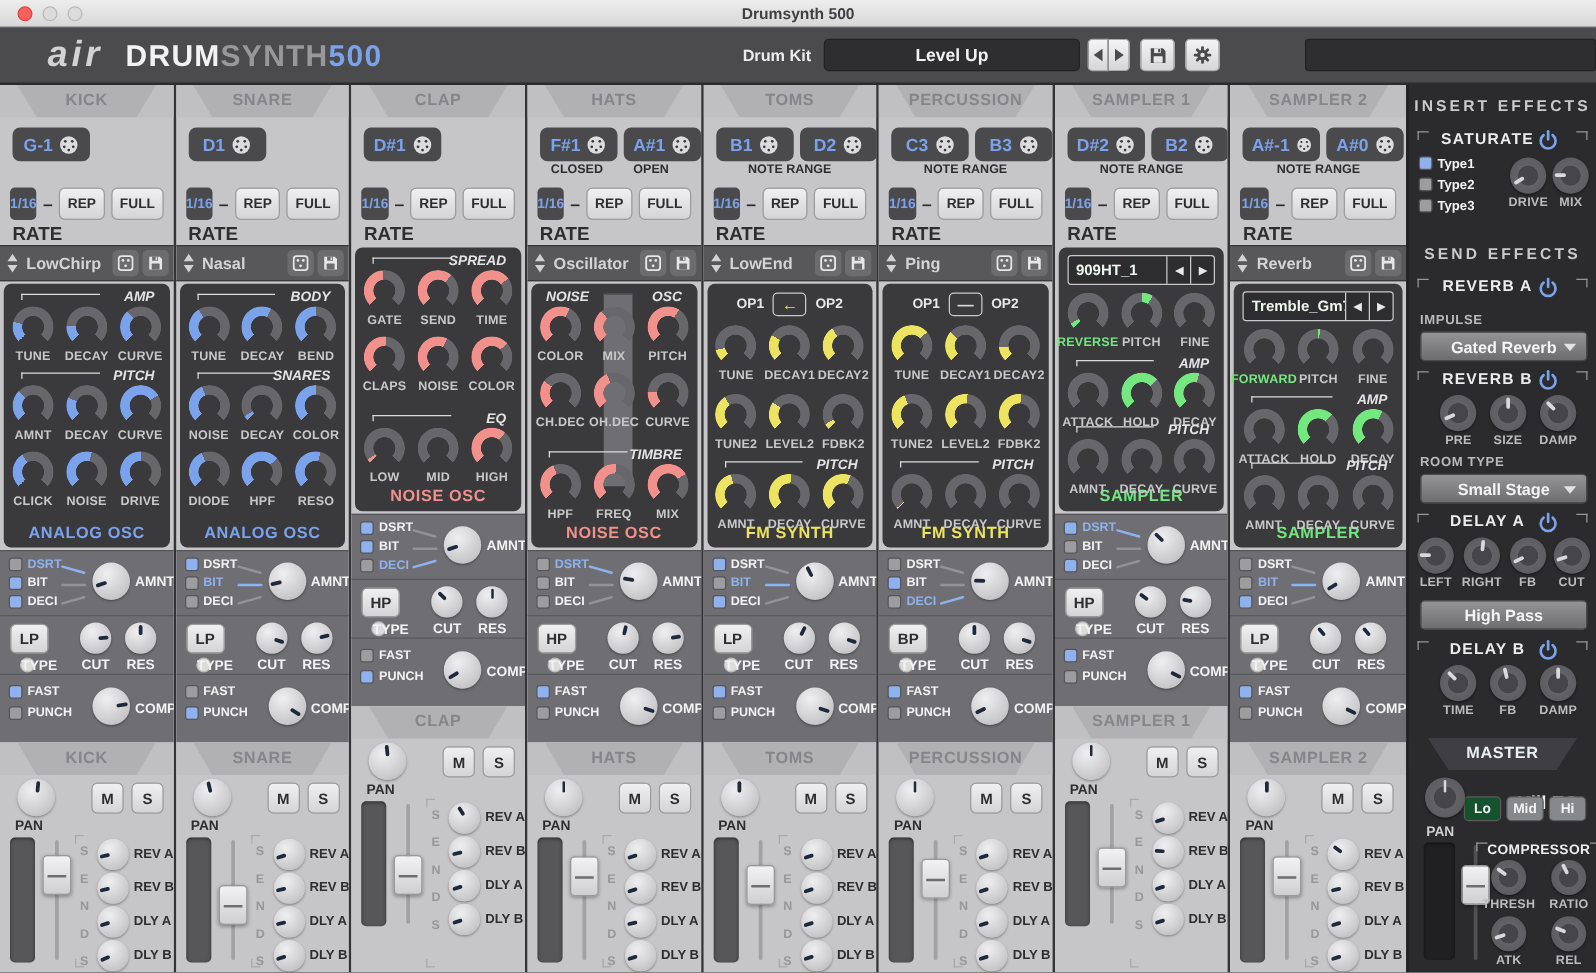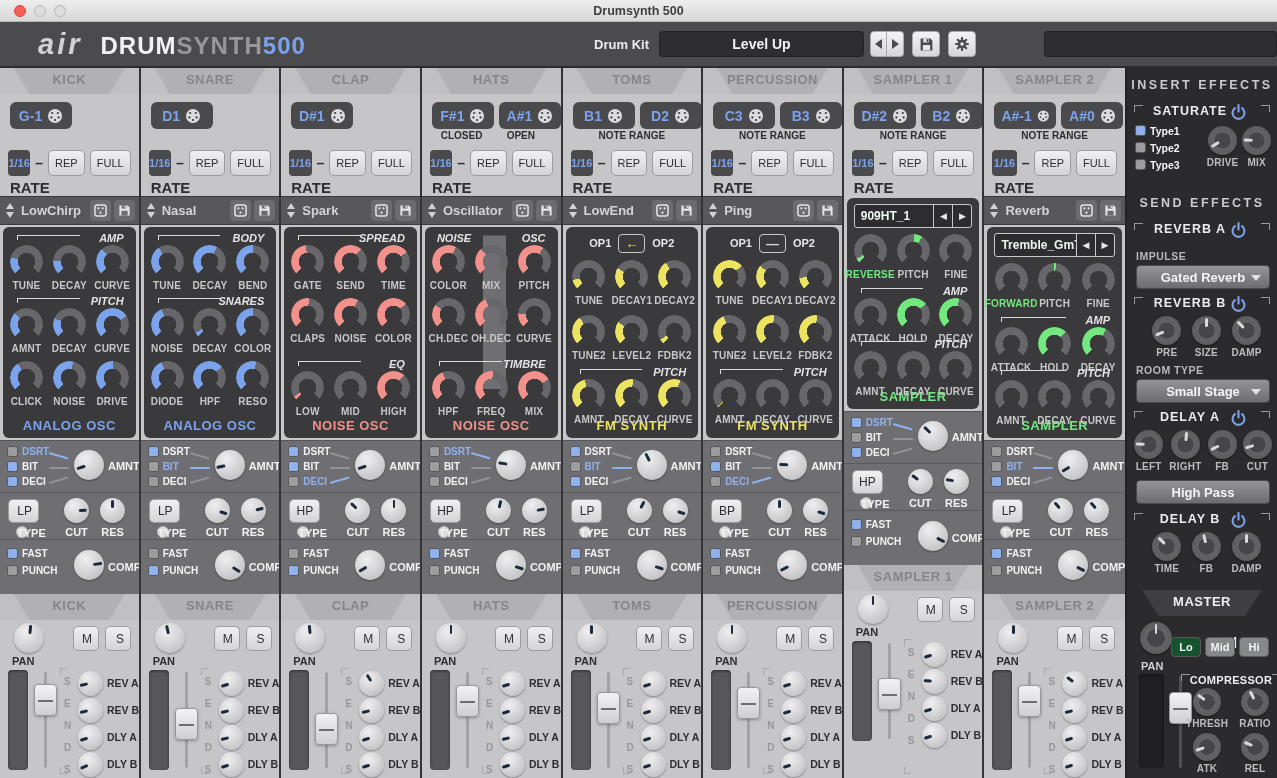--- a/index.html
+++ b/index.html
@@ -48,21 +48,21 @@
   .notes.dual .note-btn{flex:1;}
   .note-txt{color:#7ba3ec;font-size:14px;font-weight:bold;}
   .caps{height:15px;display:flex;padding:1px 10px 0;}
   .caps.two{justify-content:space-between;}
   .caps.two .cap{width:50%;text-align:center;}
   .caps.one{justify-content:center;}
   .cap{font-size:10px;font-weight:bold;color:#2e2e30;}
   .rate-row{display:flex;align-items:center;margin:6px 8px 0;gap:5px;}
   .rate-box{width:33px;height:26px;background:#4a4a4d;border-radius:4px;color:#7ba3ec;font-size:11px;font-weight:bold;display:flex;align-items:center;justify-content:center;}
   .dash{color:#2e2e30;font-weight:bold;font-size:14px;}
-  .btn{background:linear-gradient(#f0f0f2,#d4d4d6);border:1px solid #9c9c9e;border-radius:5px;color:#2e2e30;font-weight:normal;text-align:right;}
+  .btn{background:linear-gradient(#f0f0f2,#d4d4d6);border:1px solid #9c9c9e;border-radius:5px;color:#2e2e30;font-weight:bold;}
   .btn.sm{height:26px;font-size:11px;padding:0 6px;flex:1;}
   .rate-label{font-size:15px;font-weight:bold;color:#2e2e30;margin:3px 0 0 10px;}
 
   .preset-bar{height:29px;flex:none;background:#58585b;border-top:1px solid #39393b;border-bottom:1px solid #39393b;display:flex;align-items:center;padding:0 4px;}
   .spin{display:flex;flex-direction:column;gap:3px;width:12px;align-items:center;}
   .tri{width:0;height:0;border-style:solid;}
   .tri.up{border-width:0 4.5px 6px 4.5px;border-color:transparent transparent #d2d2d4 transparent;}
   .tri.dn{border-width:6px 4.5px 0 4.5px;border-color:#d2d2d4 transparent transparent transparent;}
   .preset-name{flex:1;color:#d4d4d6;font-size:13px;font-weight:bold;margin-left:5px;overflow:hidden;white-space:nowrap;}
   .ibtn{width:21px;height:21px;border-radius:4px;background:#6c6c6f;border:none;display:flex;align-items:center;justify-content:center;margin-left:3px;padding:0;flex:none;}
@@ -649,43 +649,20 @@
           </div>
           <div class="caps "></div>
           <div class="rate-row">
             <div class="rate-box">1/16</div>
             <span class="dash">–</span>
             <button class="btn sm">REP</button>
             <button class="btn sm">FULL</button>
           </div>
           <div class="rate-label">RATE</div>
         </div>
-        <div class="preset-bar">
-          <div class="spin">
-            <span class="tri up"></span>
-            <span class="tri dn"></span>
-          </div>
-          <span class="preset-name">Spark</span>
-          <button class="ibtn">
-            <svg width="13" height="13" viewBox="0 0 14 14">
-              <rect x="1" y="1" width="12" height="12" rx="2.5" fill="none" stroke="#e6e6e8" stroke-width="1.6"></rect>
-              <circle cx="4.7" cy="4.7" r="1.2" fill="#e6e6e8"></circle>
-              <circle cx="9.3" cy="4.7" r="1.2" fill="#e6e6e8"></circle>
-              <circle cx="7" cy="9.3" r="1.2" fill="#e6e6e8"></circle>
-            </svg>
-          </button>
-          <button class="ibtn">
-            <svg width="13" height="13" viewBox="0 0 14 14">
-              <path d="M1.5 1.5 h9 l2 2 v9 h-11 z" fill="#e6e6e8"></path>
-              <rect x="4" y="1.5" width="5" height="3.4" fill="#6c6c6f"></rect>
-              <rect x="7" y="2" width="1.3" height="2.3" fill="#e6e6e8"></rect>
-              <rect x="3.6" y="7.4" width="6.8" height="5" rx="0.6" fill="#6c6c6f"></rect>
-            </svg>
-          </button>
-        </div>
         <div class="synth">
           <div class="srow hasgrp">
             <div class="grp">
               <span class="gline"></span>
               <span class="glabel">SPREAD</span>
             </div>
             <div class="krow">
               <div class="kunit">
                 <div class="arcknob" style="background: conic-gradient(from 225deg, rgb(103, 103, 107) 0deg, rgb(103, 103, 107) 0deg, rgb(242, 144, 140) 0deg, rgb(242, 144, 140) 129.6deg, rgb(103, 103, 107) 129.6deg, rgb(103, 103, 107) 270deg, transparent 270deg, transparent 360deg);"></div>
                 <span class="klabel">GATE</span>

